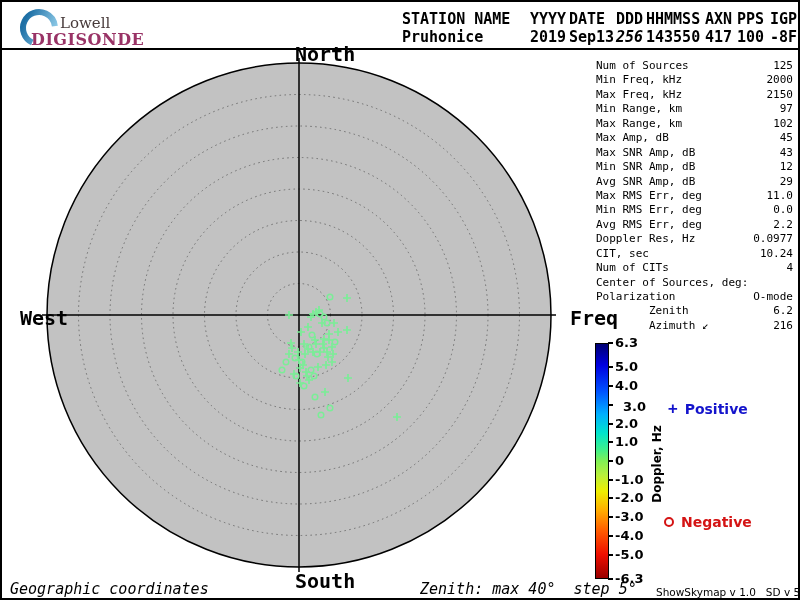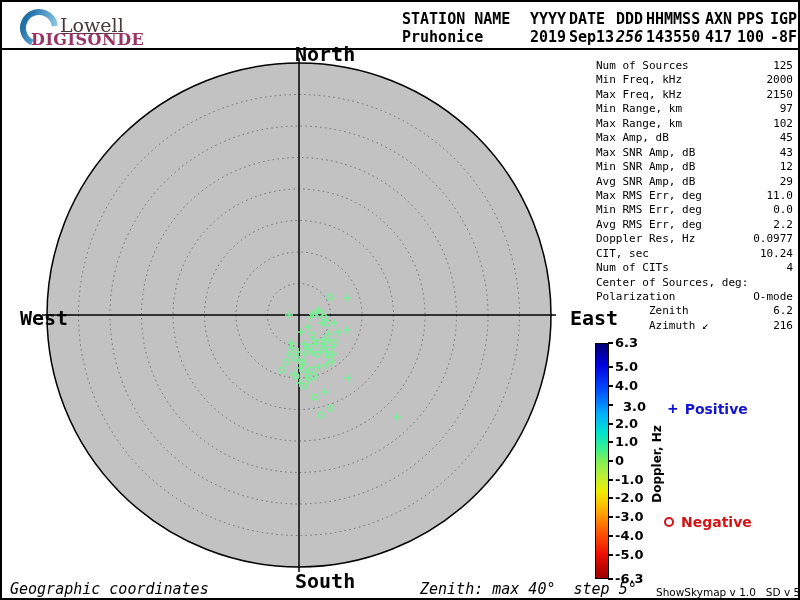--- a/index.html
+++ b/index.html
@@ -4,21 +4,21 @@
 <style>
   html,body{margin:0;padding:0;background:#fff;}
   .page{
     position:relative;width:800px;height:600px;background:#fff;
     border:2px solid #000;box-sizing:border-box;overflow:hidden;
     font-family:"DejaVu Sans Mono",monospace;color:#000;
   }
   .hdr-divider{position:absolute;left:0;top:46px;width:100%;height:2px;background:#000;}
   
   .logo{position:absolute;left:10px;top:4px;width:130px;height:42px;}
-  .logo-lowell{position:absolute;left:48px;top:8px;font-family:"DejaVu Serif",serif;font-size:19px;color:#473a3a;text-decoration:underline;}
+  .logo-lowell{position:absolute;left:48px;top:8px;font-family:"DejaVu Serif",serif;font-size:15px;color:#473a3a;}
   .logo-digisonde{position:absolute;left:19px;top:24px;font-family:"DejaVu Serif",serif;font-size:16px;font-weight:bold;color:#993366;letter-spacing:.5px;}
   
   .hcol{position:absolute;font-size:15px;font-weight:bold;white-space:pre;}
   
   .stats{position:absolute;left:594px;top:57px;width:197px;font-size:11px;}
   .stats-row{display:flex;justify-content:space-between;height:14.45px;line-height:14.45px;white-space:pre;}
   
   .compass{position:absolute;font-size:20px;font-weight:bold;padding-left:16px;}
   
   .cbar{position:absolute;left:593px;top:341px;width:14px;height:236px;border:1px solid #000;box-sizing:border-box;
@@ -156,21 +156,21 @@
       <circle cx="280" cy="368" r="2.8" stroke="#7bed97" stroke-width="1.5" fill="none"></circle>
       <circle cx="302" cy="384" r="2.8" stroke="#7bed97" stroke-width="1.5" fill="none"></circle>
       <circle cx="313" cy="395" r="2.8" stroke="#7bed97" stroke-width="1.5" fill="none"></circle>
       <circle cx="328" cy="406" r="2.8" stroke="#7bed97" stroke-width="1.5" fill="none"></circle>
       <circle cx="319" cy="413" r="2.8" stroke="#7bed97" stroke-width="1.5" fill="none"></circle>
     </svg>
 
   <div class="compass" style="left:277px;top:40px;width:40px;text-align:center;">North</div>
   <div class="compass" style="left:277px;top:567px;width:40px;text-align:center;">South</div>
   <div class="compass" style="left:2px;top:304px;width:40px;text-align:right;">West</div>
-  <div class="compass" style="left:552px;top:304px;">East</div>
+  <div class="compass" style="left:552px;top:304px;">Freq</div>
 
   <div class="stats" id="stats-panel">
       <div class="stats-row"><span>Num of Sources</span><span>125</span></div>
       <div class="stats-row"><span>Min Freq, kHz</span><span>2000</span></div>
       <div class="stats-row"><span>Max Freq, kHz</span><span>2150</span></div>
       <div class="stats-row"><span>Min Range, km</span><span>97</span></div>
       <div class="stats-row"><span>Max Range, km</span><span>102</span></div>
       <div class="stats-row"><span>Max Amp, dB</span><span>45</span></div>
       <div class="stats-row"><span>Max SNR Amp, dB</span><span>43</span></div>
       <div class="stats-row"><span>Min SNR Amp, dB</span><span>12</span></div>

